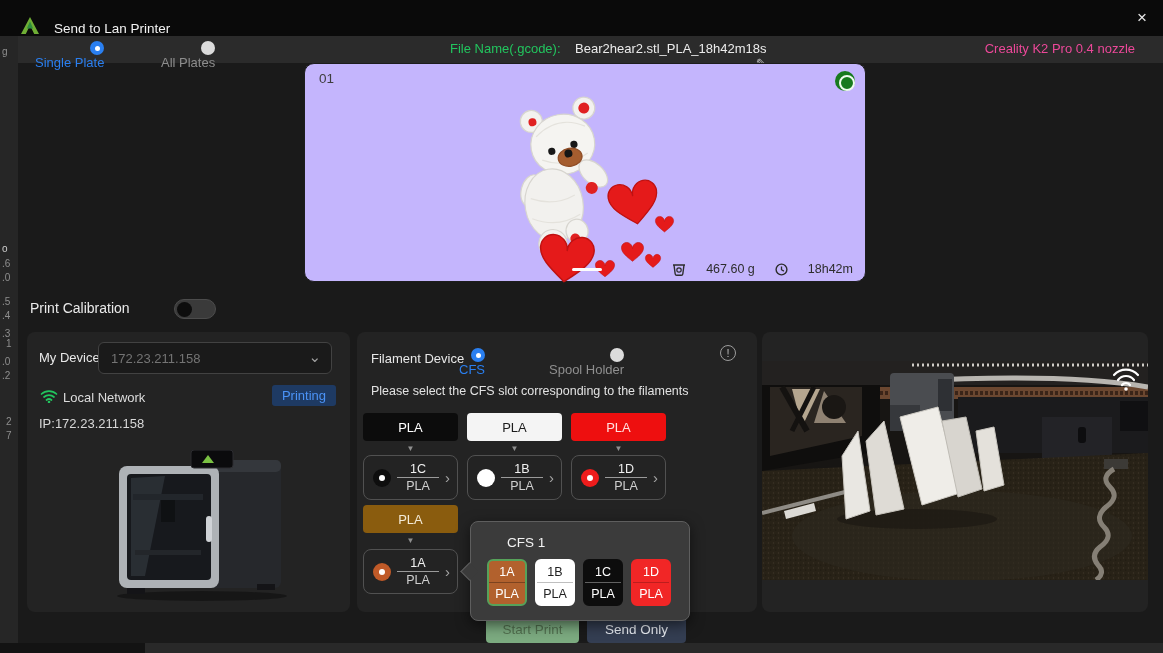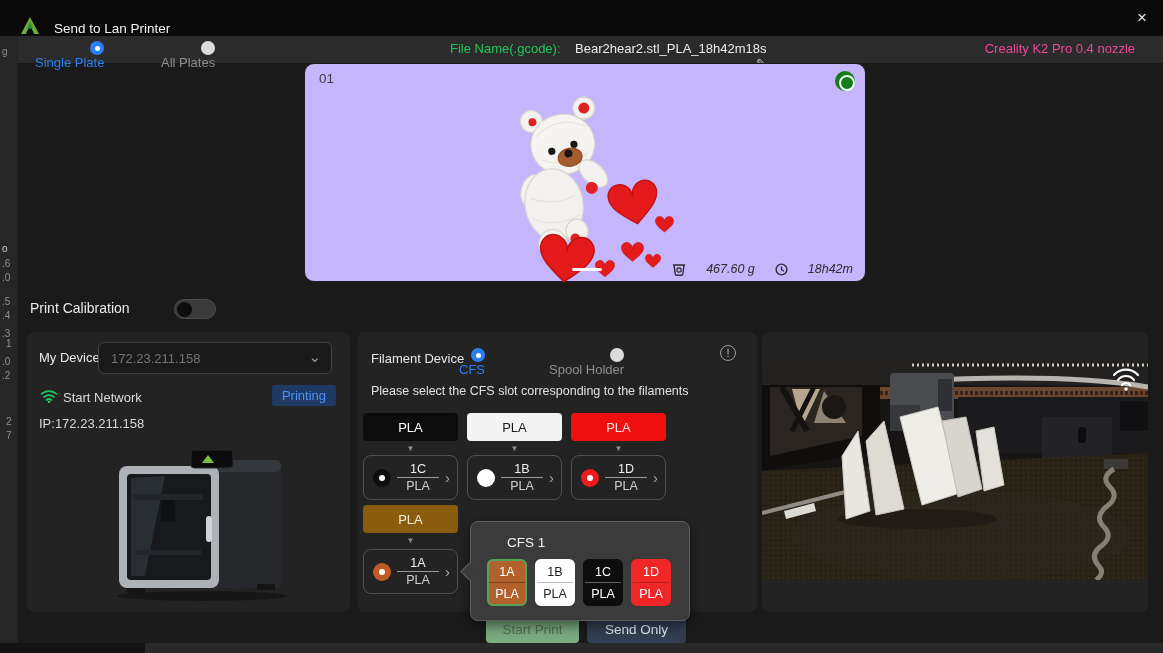--- a/index.html
+++ b/index.html
@@ -31,21 +31,21 @@
   .sub-file-value { left:557px; color:#ececec; }
   .editicon { color:#bdbdbd; font-size:13px; transform:rotate(0deg); }
   .sub-printer { right:28px; color:#ec4899;margin-left:11px; }
 
   
   .preview { left:304px; top:63px; width:562px; height:219px; background:#c4b5fd; border:1px solid #1d1d1d; border-radius:10px; }
   .platno { left:14px; top:7px; color:#3e3e3e; font-size:13.5px; }
   .statusdot { right:10px; top:7px; width:20px; height:20px; border-radius:50%; background:#177a1e; }
   .statusdot::after { content:""; position:absolute; left:4px; top:4px; width:12px; height:12px; border:2.6px solid #eefbee; border-radius:50%; }
   .carousel { left:267px; top:204px; width:30px; height:3px; background:#fdfdfd; border-radius:2px; }
-  .stats { right:12px; bottom:5px; display:flex; align-items:center; gap:20px; color:#2d2d2d; font-size:12.5px;font-style:italic; }
+  .stats { right:12px; bottom:5px; display:flex; align-items:center; gap:20px; color:#2d2d2d; font-size:12.5px; }
   .stats svg { display:block; }
 
   
   .pcal-label { left:30px; top:300px; color:#eaeaea; font-size:14px; }
   .toggle { left:174px; top:299px; width:42px; height:20px; background:#3a3a3a; border:1px solid #4c4c4c; border-radius:11px; }
   .toggle .knob { position:absolute; left:2px; top:1.5px; width:15px; height:15px; border-radius:50%; background:#0d0d0d; }
 
   
   .panel { background:#232323; border-radius:8px; }
   .p-device { left:27px; top:332px; width:323px; height:280px; }
@@ -195,21 +195,21 @@
   <div class="abs panel p-device">
     <div class="abs lbl" style="left:12px;top:18px">My Device</div>
     <div class="abs dd">
       <span class="val">172.23.211.158</span>
       <span class="chev">⌄</span>
     </div>
     <svg class="abs" style="left:13px;top:57px" width="18" height="14" viewBox="0 0 18 14">
       <path d="M1.5 5 a11 11 0 0 1 15 0 M4 8 a7.5 7.5 0 0 1 10 0 M6.5 11 a4 4 0 0 1 5 0" fill="none" stroke="#22c55e" stroke-width="1.7" stroke-linecap="round"></path>
       <circle cx="9" cy="13" r="1.3" fill="#22c55e"></circle>
     </svg>
-    <div class="abs lbl" style="left:36px;top:58px;color:#dcdcdc">Start Network</div>
+    <div class="abs lbl" style="left:36px;top:58px;color:#dcdcdc">Local Network</div>
     <div class="abs badge">Printing</div>
     <div class="abs lbl" style="left:12px;top:84px;color:#d8d8d8">IP:172.23.211.158</div>
     <svg class="abs" style="left:80px;top:118px" width="190" height="152" viewBox="0 0 190 152">
       <ellipse cx="95" cy="146" rx="85" ry="5" fill="#000" opacity="0.35"></ellipse>
       <rect x="96" y="10" width="78" height="128" rx="6" fill="#26282c"></rect>
       <rect x="96" y="10" width="78" height="12" rx="5" fill="#34373c"></rect>
       <rect x="12" y="16" width="100" height="122" rx="8" fill="#aeb2b6"></rect>
       <rect x="20" y="24" width="84" height="106" rx="4" fill="#17191d"></rect>
       <polygon points="24,28 58,26 38,126 24,126" fill="#2e333a" opacity="0.8"></polygon>
       <rect x="26" y="44" width="70" height="6" fill="#22262b"></rect>

